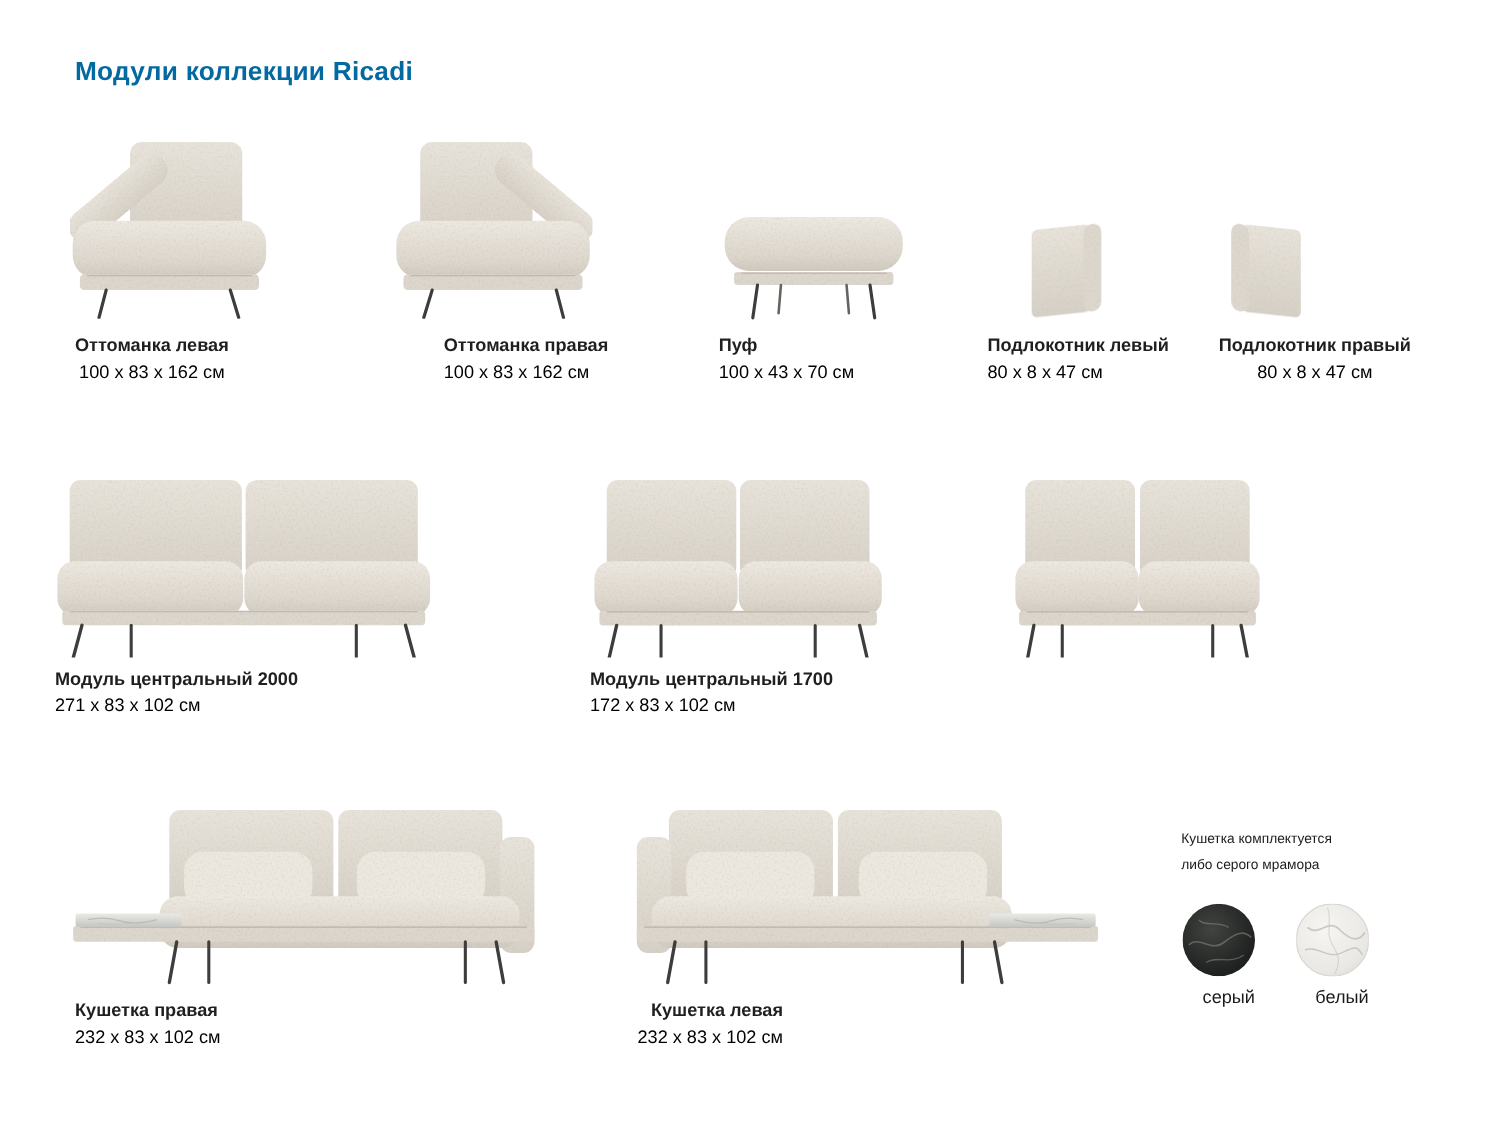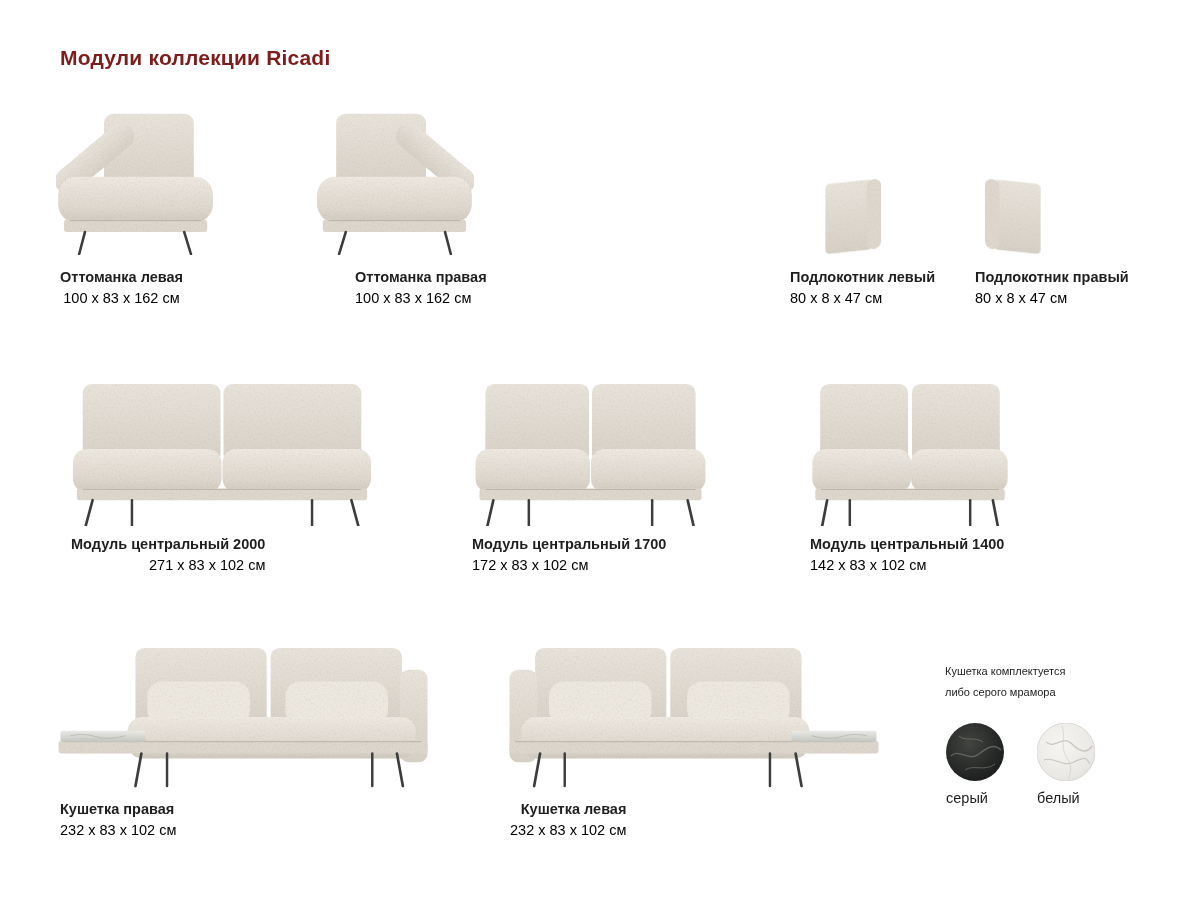--- a/index.html
+++ b/index.html
@@ -1,51 +1,51 @@
 <!DOCTYPE html>
 <html><head>
 <meta charset="utf-8">
 <style>
   html,body{margin:0;padding:0;background:#ffffff;}
   .frame{position:relative;width:1200px;height:900px;background:#ffffff;overflow:hidden;
          font-family:"Liberation Sans",sans-serif;color:#1f1f1f;}
-  .page-title{position:absolute;left:60px;top:46px;font-size:21px;font-weight:700;letter-spacing:.2px;color:#7f1d1d;}
+  .page-title{position:absolute;left:60px;top:46px;font-size:21px;font-weight:700;letter-spacing:.2px;color:#0369a1;}
   .card{position:absolute;}
   .art{position:absolute;display:block;}
   .label{position:absolute;font-size:14.5px;line-height:19.5px;}
   .label .name{font-weight:600;color:#1f1f1f;}
   .label .dims{font-weight:400;color:#000000;margin-top:1px;}
   
   .c1{left:56px;top:102px;width:220px;height:210px;}
   .c1 .art{left:0;top:4px;}   .c1 .label{left:4px;top:166px;text-align:center;}
   .c2{left:313px;top:102px;width:220px;height:210px;}
   .c2 .art{left:0;top:4px;}   .c2 .label{left:2px;top:166px;margin-left:40px;}
   .c3{left:574px;top:102px;width:200px;height:210px;}
   .c3 .art{left:2px;top:66px;} .c3 .label{left:1px;top:166px;}
   .c4{left:790px;top:102px;width:180px;height:210px;}
   .c4 .art{left:28px;top:66px;} .c4 .label{left:0;top:166px;}
   .c5{left:972px;top:102px;width:180px;height:210px;}
-  .c5 .art{left:2px;top:66px;}  .c5 .label{left:3px;top:166px;}
-  .c6{left:67px;top:378px;width:330px;height:220px;text-align:right;}
+  .c5 .art{left:2px;top:66px;}  .c5 .label{left:3px;top:166px;text-align:center;}
+  .c6{left:40px;top:378px;width:330px;height:220px;}
   .c6 .art{left:0;top:0;}     .c6 .label{left:4px;top:157px;}
   .c7{left:467px;top:378px;width:270px;height:220px;}
   .c7 .art{left:2px;top:0;}   .c7 .label{left:5px;top:157px;}
   .c8{left:806px;top:378px;width:240px;height:220px;}
   .c8 .art{left:0;top:0;}     .c8 .label{left:4px;top:157px;}
   .c9{left:56px;top:640px;width:400px;height:230px;}
   .c9 .art{left:0;top:2px;}   .c9 .label{left:4px;top:160px;}
   .c10{left:503px;top:640px;width:400px;height:230px;}
   .c10 .art{left:2px;top:2px;} .c10 .label{left:7px;top:160px;text-align:right;}
   
   .note{position:absolute;left:945px;top:661px;width:235px;font-size:11px;line-height:21px;font-weight:500;color:#1c1c1c;}
   .swatch{position:absolute;width:58px;}
   .swatch.sw1{left:946px;top:723px;}
   .swatch.sw2{left:1037px;top:723px;}
   .swatch svg{display:block;}
-  .swatch .swatch-label{margin-top:9px;text-align:left;font-size:14.5px;font-weight:500;color:#1c1c1c;}
+  .swatch .swatch-label{margin-top:9px;text-align:right;font-size:14.5px;font-weight:500;color:#1c1c1c;}
   .defs{position:absolute;width:0;height:0;overflow:hidden;}
 </style>
 </head>
 <body>
 
 <div class="frame">
 
   <svg class="defs" aria-hidden="true">
     <defs>
       <linearGradient id="fabBack" x1="0" y1="0" x2="0" y2="1">
@@ -218,20 +218,29 @@
         <g transform="translate(168,0) scale(-1,1)">
           <use href="#g-ottoman"></use>
         </g>
       </svg>
     <div class="label">
       <div class="name">Оттоманка правая</div>
       <div class="dims">100 x 83 x 162 см</div>
     </div>
   </div>
 
+  <div class="card c3">
+    <svg class="art" width="150" height="90" viewBox="0 0 160 96">
+        <use href="#g-pouf"></use>
+      </svg>
+    <div class="label">
+      <div class="name">Пуф</div>
+      <div class="dims">100 x 43 x 70 см</div>
+    </div>
+  </div>
 
   <div class="card c4">
     <svg class="art" width="74" height="88" viewBox="0 0 82 98">
         <use href="#g-armrest"></use>
       </svg>
     <div class="label">
       <div class="name">Подлокотник левый</div>
       <div class="dims">80 x 8 x 47 см</div>
     </div>
   </div>
@@ -265,24 +274,20 @@
     <div class="label">
       <div class="name">Модуль центральный 1700</div>
       <div class="dims">172 x 83 x 102 см</div>
     </div>
   </div>
 
   <div class="card c8">
     <svg class="art" width="208" height="148" viewBox="0 0 210 150">
         <use href="#g-mod210"></use>
       </svg>
-    <div class="label">
-      <div class="name">Модуль центральный 1400</div>
-      <div class="dims">142 x 83 x 102 см</div>
-    </div>
   </div>
 
   <div class="card c9">
     <svg class="art" width="376" height="148" viewBox="0 0 380 150">
         <use href="#g-kush"></use>
       </svg>
     <div class="label">
       <div class="name">Кушетка правая</div>
       <div class="dims">232 x 83 x 102 см</div>
     </div>

